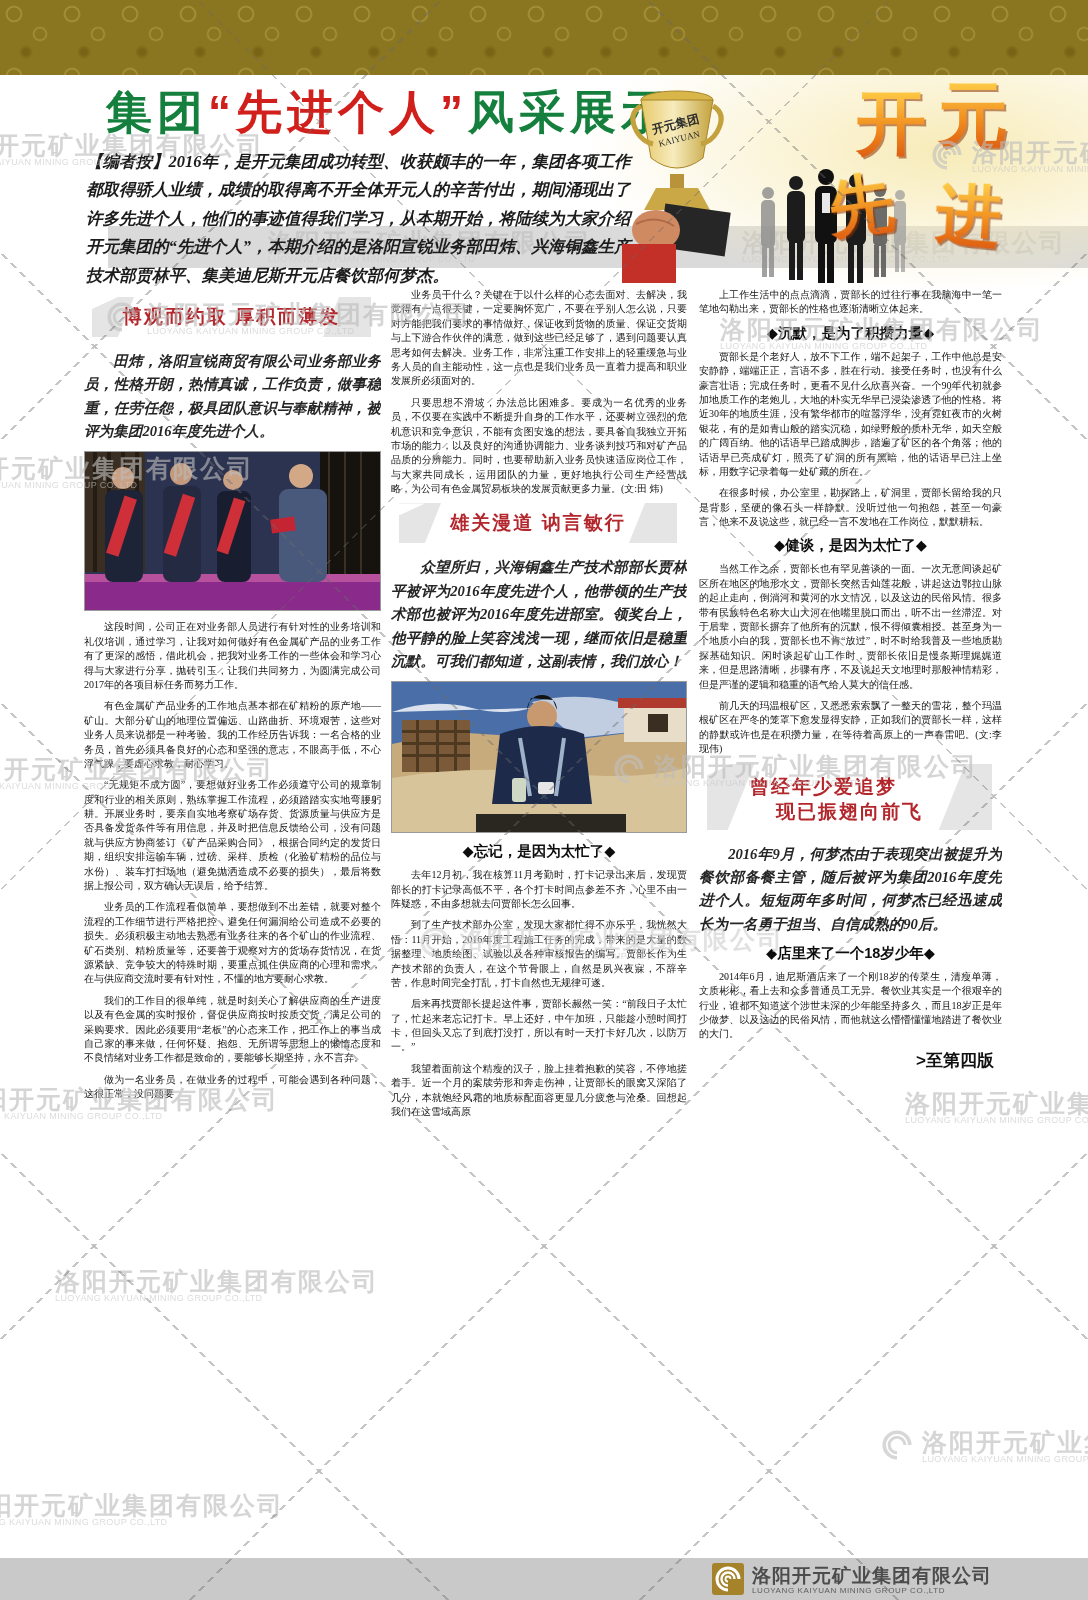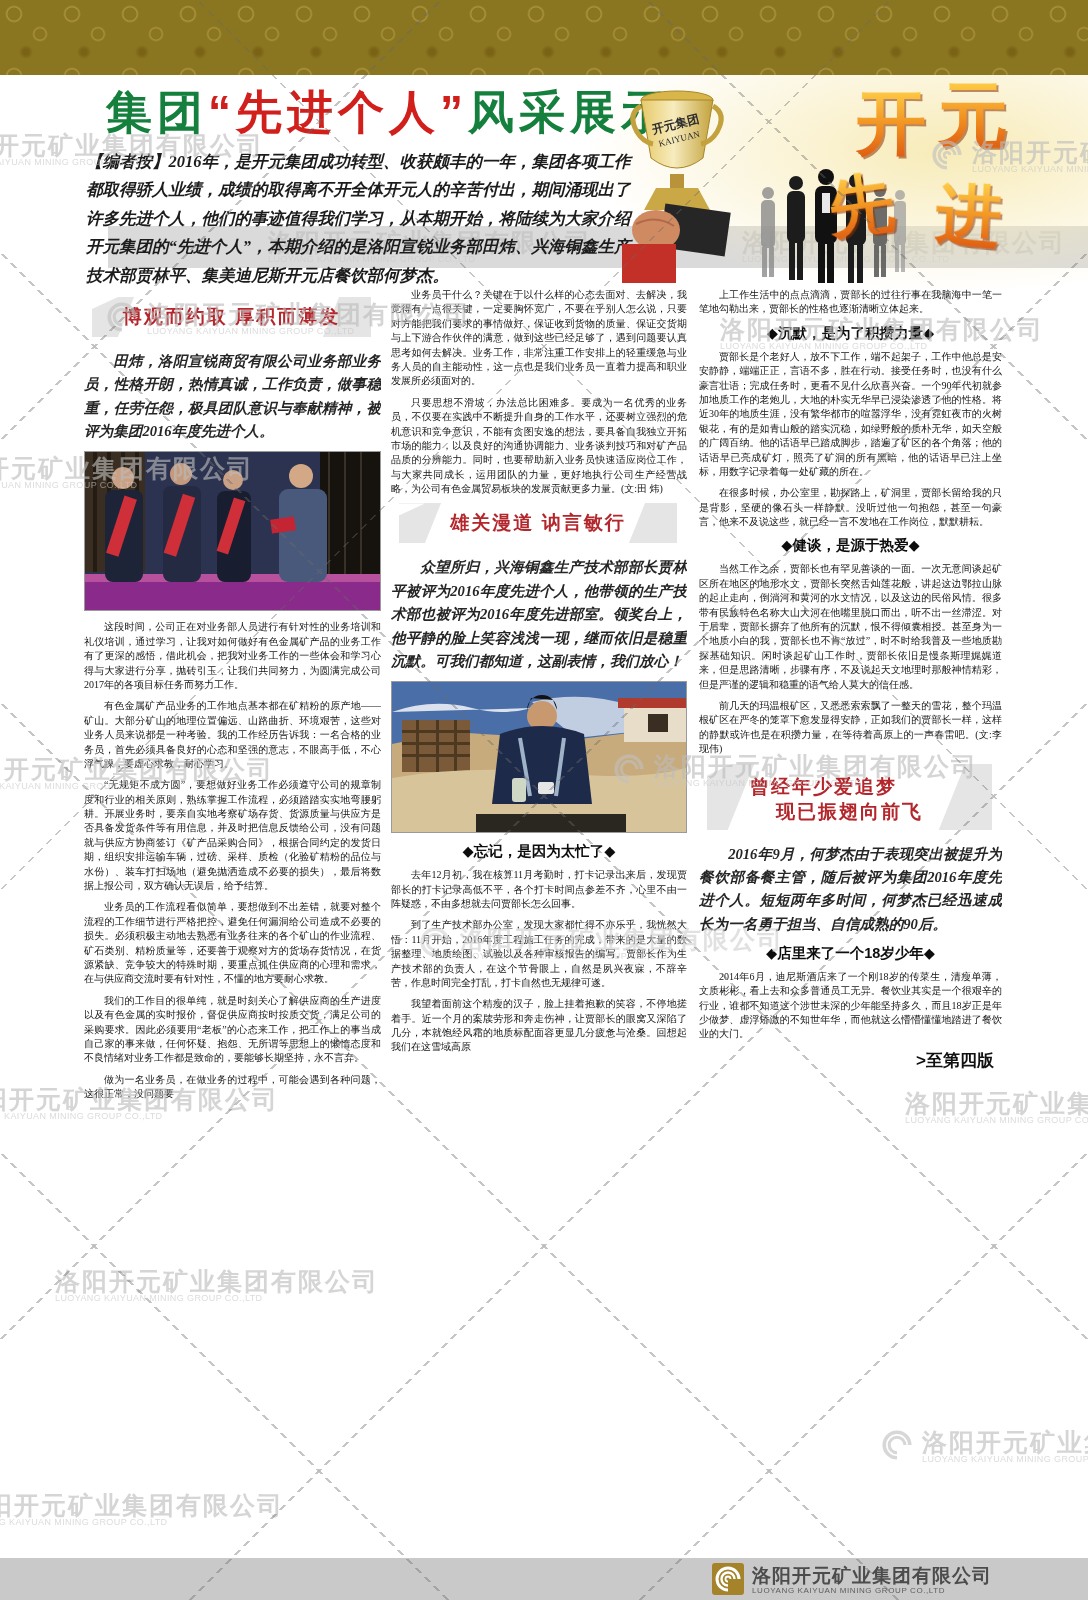--- a/index.html
+++ b/index.html
@@ -270,43 +270,44 @@
           <rect x="120" y="96" width="14" height="24" rx="3" fill="#cfd8c4"></rect>
           <rect x="146" y="100" width="16" height="12" rx="2" fill="#e6e6e6"></rect>
         </g>
         <rect x="84" y="132" width="150" height="18" fill="#2a2620"></rect>
       </svg>
     </figure>
 
     <p class="subhead">◆忘记，是因为太忙了◆</p>
     <p class="body-p">去年12月初，我在核算11月考勤时，打卡记录出来后，发现贾部长的打卡记录高低不平，各个打卡时间点参差不齐，心里不由一阵疑惑，不由多想就去问贾部长怎么回事。</p>
     <p class="body-p">到了生产技术部办公室，发现大家都忙得不亦乐乎，我恍然大悟：11月开始，2016年度工程施工任务的完成，带来的是大量的数据整理、地质绘图、试验以及各种审核报告的编写。贾部长作为生产技术部的负责人，在这个节骨眼上，自然是夙兴夜寐，不辞辛苦，作息时间完全打乱，打卡自然也无规律可遂。</p>
+    <p class="body-p">后来再找贾部长提起这件事，贾部长赧然一笑：“前段日子太忙了，忙起来老忘记打卡。早上还好，中午加班，只能趁小憩时间打卡，但回头又忘了到底打没打，所以有时一天打卡好几次，以防万一。”</p>
     <p class="body-p">我望着面前这个精瘦的汉子，脸上挂着抱歉的笑容，不停地搓着手。近一个月的案牍劳形和奔走伤神，让贾部长的眼窝又深陷了几分，本就饱经风霜的地质标配面容更显几分疲惫与沧桑。回想起我们在这雪域高原</p>
   </section>
 
   <section class="col col3">
     <p class="body-p">上工作生活中的点点滴滴，贾部长的过往行事在我脑海中一笔一笔地勾勒出来，贾部长的性格也逐渐清晰立体起来。</p>
     <p class="subhead">◆沉默，是为了积攒力量◆</p>
     <p class="body-p">贾部长是个老好人，放不下工作，端不起架子，工作中他总是安安静静，端端正正，言语不多，胜在行动。接受任务时，也没有什么豪言壮语；完成任务时，更看不见什么欣喜兴奋。一个90年代初就参加地质工作的老炮儿，大地的朴实无华早已浸染渗透了他的性格。将近30年的地质生涯，没有繁华都市的喧嚣浮华，没有霓虹夜市的火树银花，有的是如青山般的踏实沉稳，如绿野般的质朴无华，如天空般的广阔百纳。他的话语早已踏成脚步，踏遍了矿区的各个角落；他的话语早已亮成矿灯，照亮了矿洞的所有黑暗，他的话语早已注上坐标，用数字记录着每一处矿藏的所在。</p>
     <p class="body-p">在很多时候，办公室里，勘探路上，矿洞里，贾部长留给我的只是背影，坚硬的像石头一样静默。没听过他一句抱怨，甚至一句豪言，他来不及说这些，就已经一言不发地在工作岗位，默默耕耘。</p>
-    <p class="subhead">◆健谈，是源于热爱◆</p>
+    <p class="subhead">◆健谈，是因为太忙了◆</p>
     <p class="body-p">当然工作之余，贾部长也有罕见善谈的一面。一次无意间谈起矿区所在地区的地形水文，贾部长突然舌灿莲花般，讲起这边鄂拉山脉的起止走向，倒淌河和黄河的水文情况，以及这边的民俗风情。很多带有民族特色名称大山大河在他嘴里脱口而出，听不出一丝滞涩。对于后辈，贾部长摒弃了他所有的沉默，恨不得倾囊相授。甚至身为一个地质小白的我，贾部长也不肯“放过”，时不时给我普及一些地质勘探基础知识。闲时谈起矿山工作时，贾部长依旧是慢条斯理娓娓道来，但是思路清晰，步骤有序，不及说起天文地理时那般神情精彩，但是严谨的逻辑和稳重的语气给人莫大的信任感。</p>
     <p class="body-p">前几天的玛温根矿区，又悉悉索索飘了一整天的雪花，整个玛温根矿区在严冬的笼罩下愈发显得安静，正如我们的贾部长一样，这样的静默或许也是在积攒力量，在等待着高原上的一声春雷吧。(文:李现伟)</p>
 
     <div class="badge tall">
       <div class="badge-mid"></div>
       <div class="badge-notch"></div>
       <span class="badge-text">
         <span class="bt1">曾经年少爱追梦</span>
         <span class="bt2">现已振翅向前飞</span>
       </span>
     </div>
     <p class="script">2016年9月，何梦杰由于表现突出被提升为餐饮部备餐主管，随后被评为集团2016年度先进个人。短短两年多时间，何梦杰已经迅速成长为一名勇于担当、自信成熟的90后。</p>
     <p class="subhead">◆店里来了一个18岁少年◆</p>
-    <p class="body-p">2014年6月，迪尼斯酒店来了一个刚18岁的传菜生，清瘦单薄，文质彬彬，看上去和众多普通员工无异。餐饮业其实是一个很艰辛的行业，谁都不知道这个涉世未深的少年能坚持多久，而且18岁正是年少做梦、虚浮矫激的不知世年华，而他就这么懵懵懂懂地踏进了餐饮业的大门。</p>
+    <p class="body-p">2014年6月，迪尼斯酒店来了一个刚18岁的传菜生，清瘦单薄，文质彬彬，看上去和众多普通员工无异。餐饮业其实是一个很艰辛的行业，谁都不知道这个涉世未深的少年能坚持多久，而且18岁正是年少做梦、以及这边的民俗风情，而他就这么懵懵懂懂地踏进了餐饮业的大门。</p>
     <p class="continued">&gt;至第四版</p>
   </section>
 
   <div class="wm-layer">
 
     <div class="wm" style="left:-60px;top:132px">
       <span class="wm-lines">
           <span class="wm-cn">洛阳开元矿业集团有限公司</span>
           <span class="wm-en">LUOYANG KAIYUAN MINING GROUP CO.,LTD</span>
         </span>

